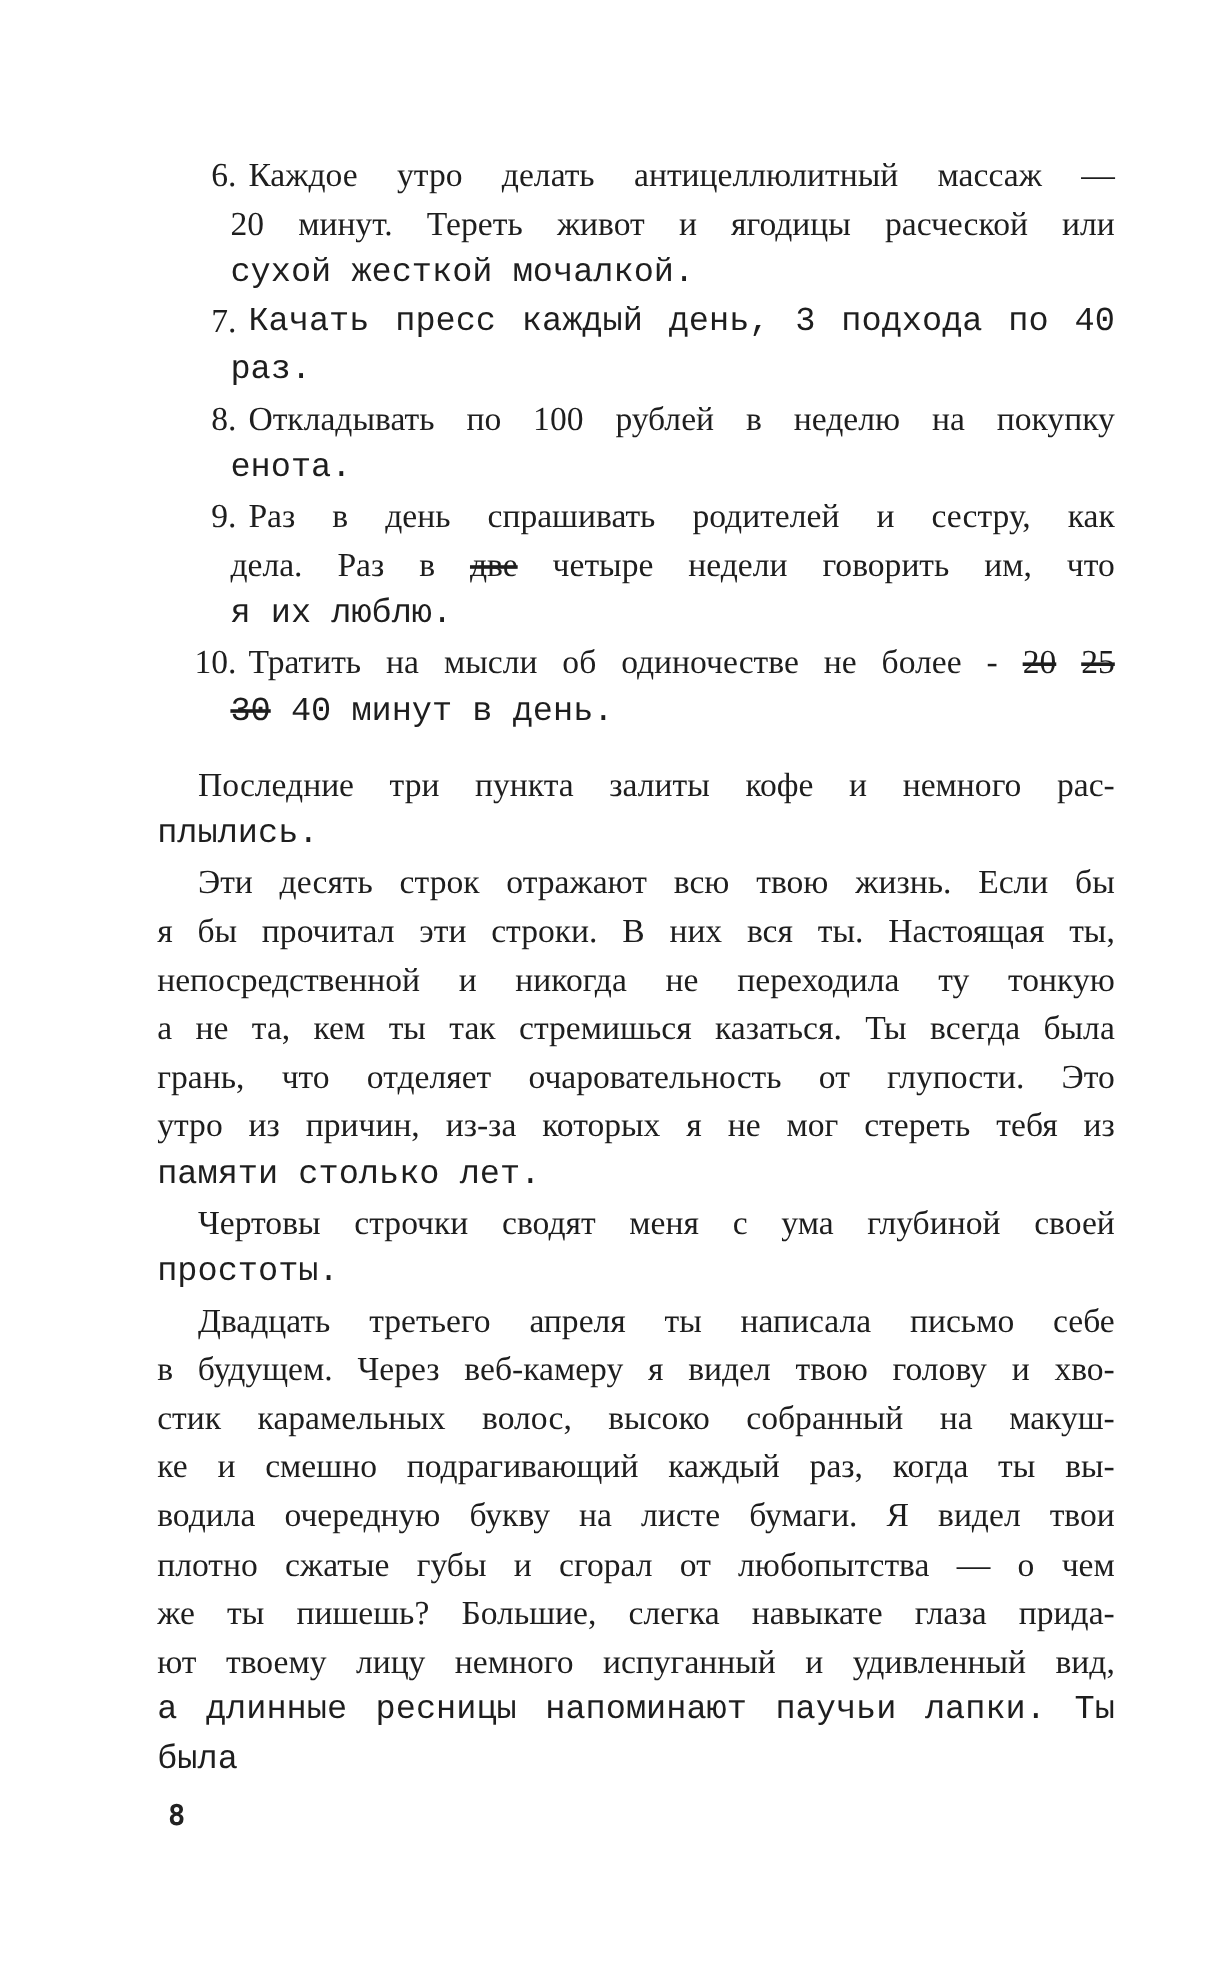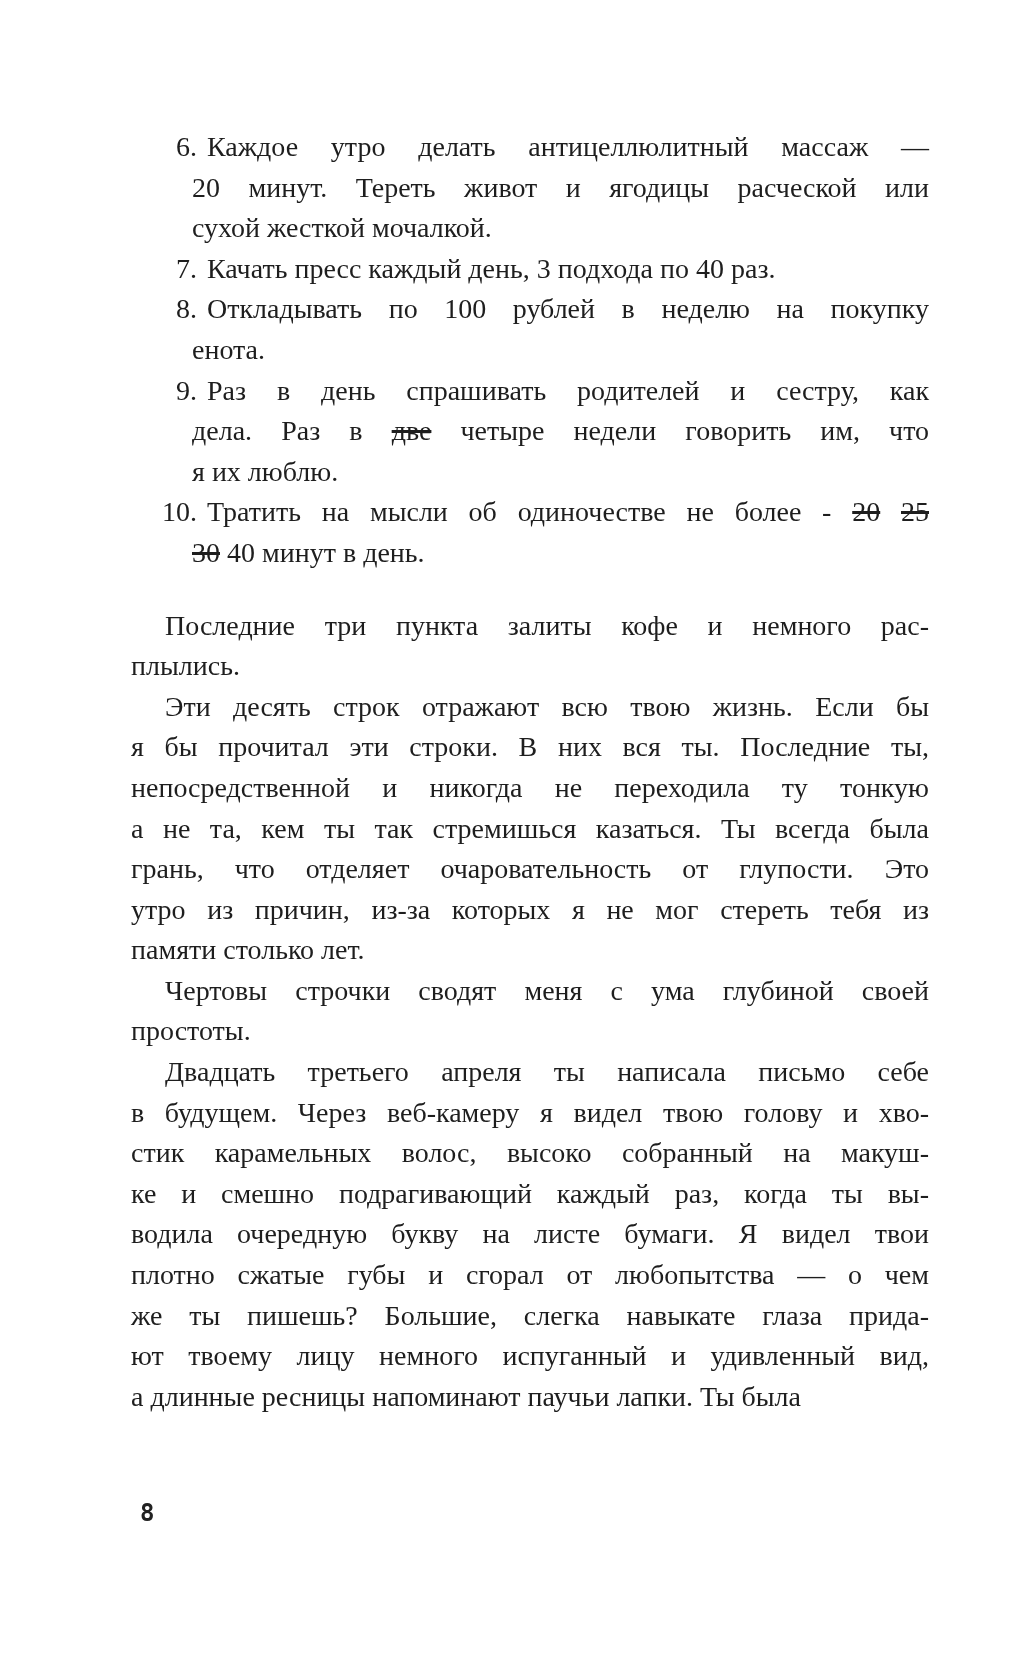--- a/index.html
+++ b/index.html
@@ -42,27 +42,28 @@
   }
   .line {
     text-align: justify;
     text-align-last: justify;
     -moz-text-align-last: justify;
     text-justify: inter-word;
     white-space: normal;
   }
   .line.last {
     text-align-last: left;
+    font-family: Liberation Mono, monospace;
     -moz-text-align-last: left;
   }
   .todo-item .line.first {
     text-indent: 15px;
   }
   .body-text {
-    margin-top: 32px;
+    margin-top: 21px;
   }
   .para .line.first {
     text-indent: 34px;
   }
   .strike {
     text-decoration: line-through;
     text-decoration-thickness: 2.5px;
   }
   .page-number {
     position: absolute;
@@ -108,21 +109,21 @@
           <div class="line last"><span class="strike">30</span> 40 минут в день.</div>
         </li>
       </ol>
     <section class="body-text" id="paras-root">
         <div class="para">
           <div class="line first">Последние три пункта залиты кофе и немного рас-</div>
           <div class="line last">плылись.</div>
         </div>
         <div class="para">
           <div class="line first">Эти десять строк отражают всю твою жизнь. Если бы</div>
-          <div class="line">я бы прочитал эти строки. В них вся ты. Последние ты,</div>
+          <div class="line">я бы прочитал эти строки. В них вся ты. Настоящая ты,</div>
           <div class="line">непосредственной и никогда не переходила ту тонкую</div>
           <div class="line">а не та, кем ты так стремишься казаться. Ты всегда была</div>
           <div class="line">грань, что отделяет очаровательность от глупости. Это</div>
           <div class="line">утро из причин, из-за которых я не мог стереть тебя из</div>
           <div class="line last">памяти столько лет.</div>
         </div>
         <div class="para">
           <div class="line first">Чертовы строчки сводят меня с ума глубиной своей</div>
           <div class="line last">простоты.</div>
         </div>

